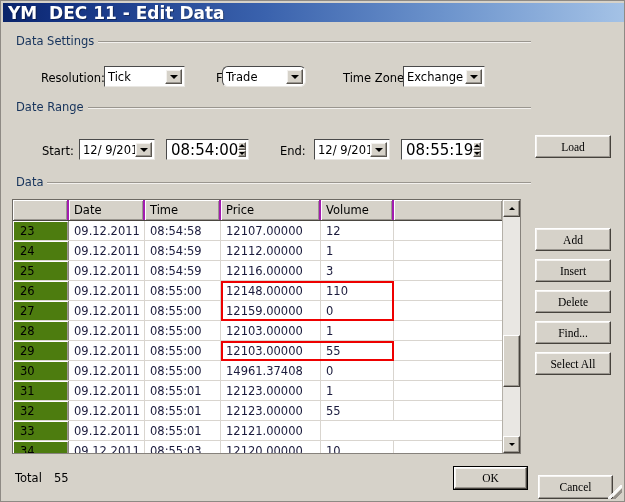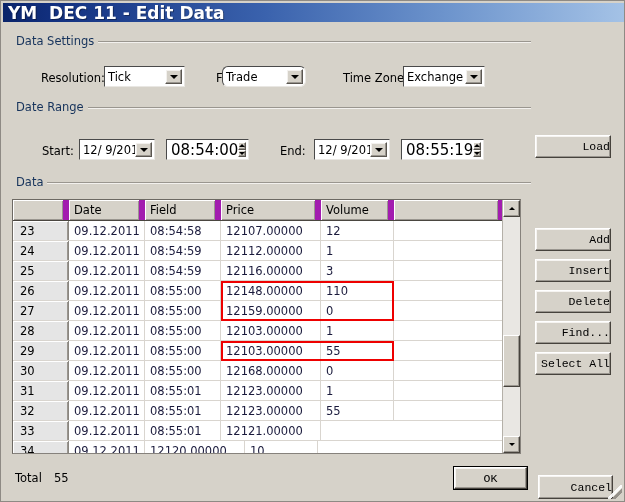--- a/index.html
+++ b/index.html
@@ -168,22 +168,22 @@
     box-sizing: border-box;
     background: #d6d2c9;
     border: 1px solid #ffffff;
     border-right-color: #46423c;
     border-bottom-color: #46423c;
     box-shadow: inset -1px -1px 0 #9a968f, inset 1px 1px 0 #f6f4f1;
     font-size: 11.5px;
     color: #000000;
     display: flex;
     align-items: center;
-    justify-content: flex-end;
-    font-family: Liberation Mono, monospace;
+    justify-content: center;
+    font-family: Liberation Serif, serif;
     cursor: default;
   }
   .btn.default {
     border: 1px solid #000000;
   }
   .btn.default > span {
     display: flex;
     align-items: center;
     justify-content: center;
     width: 100%;
@@ -232,25 +232,25 @@
     display: flex;
     align-items: center;
     padding-left: 5px;
     border-right: 1px solid #d9d5cf;
     white-space: nowrap;
     overflow: hidden;
   }
   .grow.hdr .gcell {
     background: #d6d2c9;
     color: #000000;
-    border-right: 6px solid #a21caf;
+    border-right: 2px solid #a21caf;
     box-shadow: inset 1px 1px 0 #ffffff, inset -1px -1px 0 #9a968f;
   }
   .gcell.rowhdr {
-    background: #e5e5e5;
+    background: #4d7c0f;
     color: #000000;
     border-right: 1px solid #8a8680;
     box-shadow: inset 1px 1px 0 #ffffff, inset -1px 0 0 #9a968f;
     padding-left: 7px;
   }
   .c-num   { width: 56px; }
   .c-date  { width: 76px; }
   .c-time  { width: 76px; }
   .c-price { width: 100px; }
   .c-vol   { width: 73px; }
@@ -399,21 +399,21 @@
   </div>
 
   <div class="group-label" style="left:12px; top:174px;">Data</div>
   <div class="group-line" style="left:43px; top:181px; width:487px;"></div>
 
   <div id="grid">
     <div id="grid-inner">
       <div class="grow hdr">
         <div class="gcell c-num"></div>
         <div class="gcell c-date">Date</div>
-        <div class="gcell c-time">Field</div>
+        <div class="gcell c-time">Time</div>
         <div class="gcell c-price">Price</div>
         <div class="gcell c-vol">Volume</div>
         <div class="gcell c-pad"></div>
       </div>
 
       <div class="grow">
         <div class="gcell rowhdr c-num">23</div>
         <div class="gcell c-date">09.12.2011</div>
         <div class="gcell c-time">08:54:58</div>
         <div class="gcell c-price">12107.00000</div>
@@ -465,21 +465,21 @@
         <div class="gcell c-date">09.12.2011</div>
         <div class="gcell c-time">08:55:00</div>
         <div class="gcell c-price">12103.00000</div>
         <div class="gcell c-vol">55</div>
         <div class="gcell c-pad"></div>
       </div>
       <div class="grow">
         <div class="gcell rowhdr c-num">30</div>
         <div class="gcell c-date">09.12.2011</div>
         <div class="gcell c-time">08:55:00</div>
-        <div class="gcell c-price">12168.00000</div>
+        <div class="gcell c-price">14961.37408</div>
         <div class="gcell c-vol">0</div>
         <div class="gcell c-pad"></div>
       </div>
       <div class="grow">
         <div class="gcell rowhdr c-num">31</div>
         <div class="gcell c-date">09.12.2011</div>
         <div class="gcell c-time">08:55:01</div>
         <div class="gcell c-price">12123.00000</div>
         <div class="gcell c-vol">1</div>
         <div class="gcell c-pad"></div>
@@ -495,20 +495,21 @@
       <div class="grow">
         <div class="gcell rowhdr c-num">33</div>
         <div class="gcell c-date">09.12.2011</div>
         <div class="gcell c-time">08:55:01</div>
         <div class="gcell c-price">12121.00000</div>
         <div class="gcell c-pad"></div>
       </div>
       <div class="grow">
         <div class="gcell rowhdr c-num">34</div>
         <div class="gcell c-date">09.12.2011</div>
+        <div class="gcell c-time">08:55:03</div>
         <div class="gcell c-price">12120.00000</div>
         <div class="gcell c-vol">10</div>
         <div class="gcell c-pad"></div>
       </div>
 
     </div>
 
     <div class="redbox" style="left:208px; top:81px; width:173px; height:40px;"></div>
     <div class="redbox" style="left:208px; top:141px; width:173px; height:20px;"></div>
 

